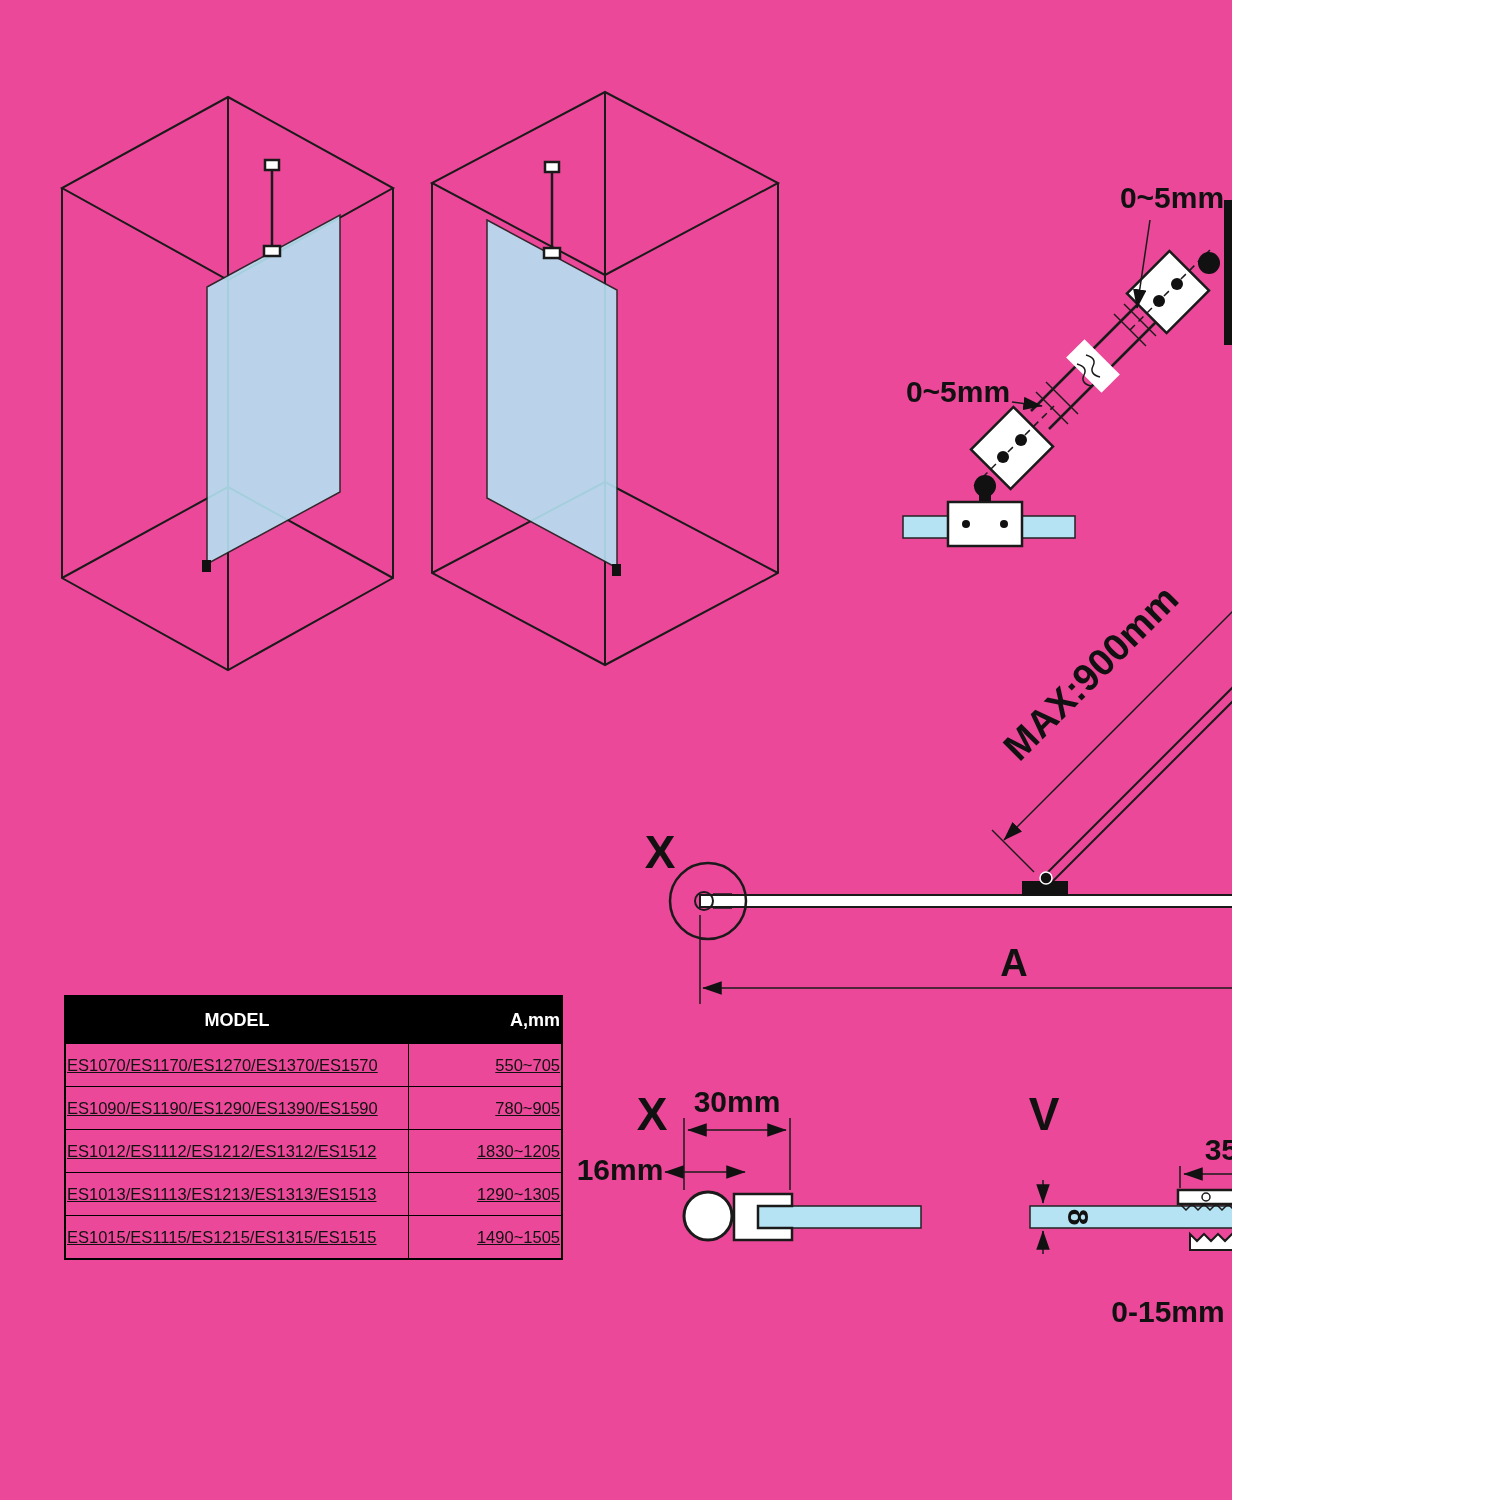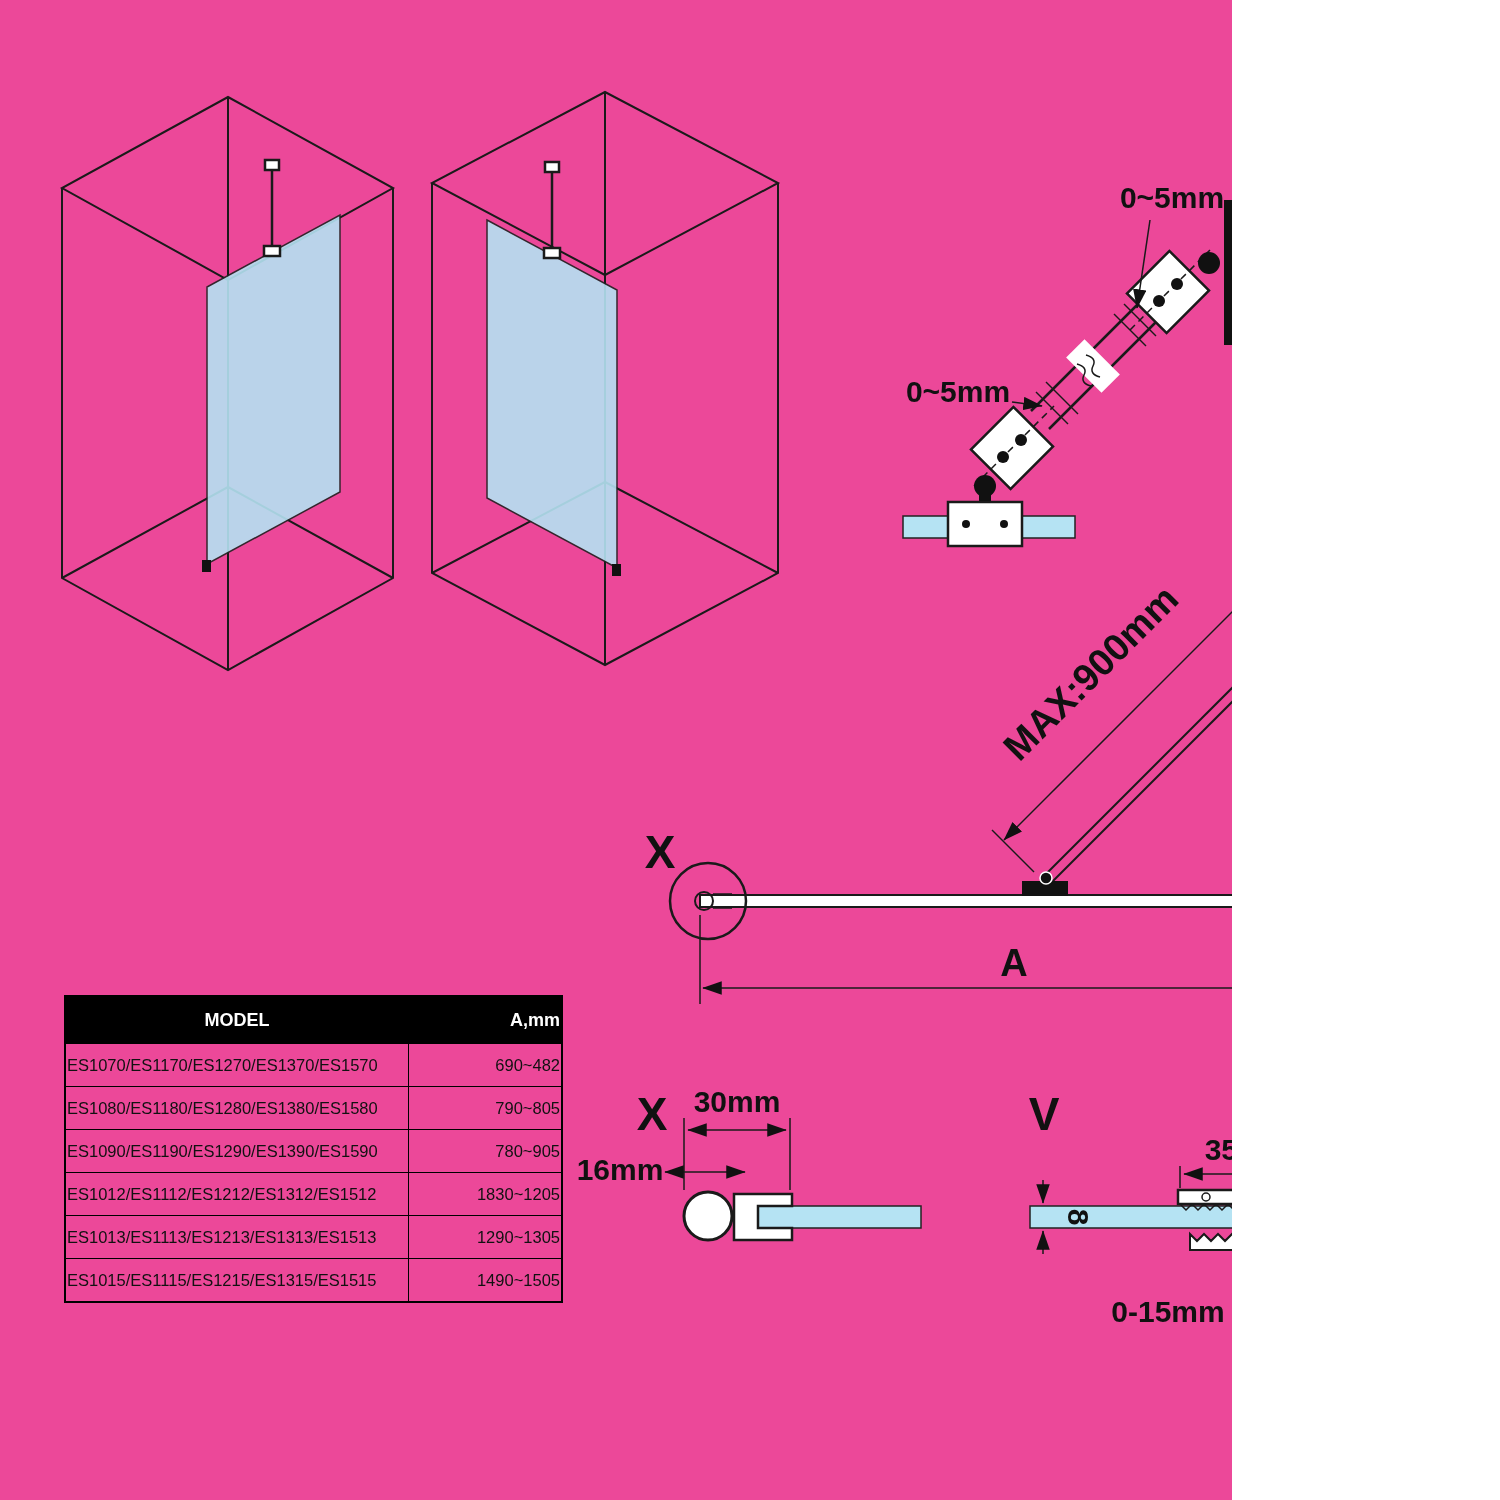--- a/index.html
+++ b/index.html
@@ -12,21 +12,21 @@
   .glass{fill:#b5e3f3;stroke:#222222;stroke-width:1.5;}
   .dot{fill:#111111;stroke:none;}
   .dash{stroke:#1a1a1a;stroke-width:1.5;stroke-dasharray:7 5;fill:none;}
   .dim{font-family:"Liberation Sans",sans-serif;font-size:30px;font-weight:bold;fill:#111;text-anchor:middle;}
   .dimL{font-family:"Liberation Sans",sans-serif;font-size:38px;font-weight:bold;fill:#111;text-anchor:middle;}
   .mark{font-family:"Liberation Sans",sans-serif;font-size:46px;font-weight:bold;fill:#111;text-anchor:middle;}
   .spec-table{position:absolute;left:64px;top:995px;width:492px;border-collapse:collapse;table-layout:fixed;}
   .spec-table th,.spec-table td{border:1.5px solid #000;font-family:"Liberation Sans",sans-serif;}
   .spec-table{border:2.5px solid #000;}
   .spec-table th{background:#000;color:#fff;font-size:18px;font-weight:bold;height:44px;}
-  .spec-table td{font-size:16.5px;color:#111;height:40px;}
+  .spec-table td{font-size:16.5px;color:#111;height:40px;text-decoration:underline;}
   .td-model{width:340px;text-align:left;}
   .td-a{width:150px;text-align:right;}
 </style>
 </head>
 <body>
 
 <div class="canvas">
 
 <svg class="drawing" width="1500" height="1500" viewBox="0 0 1500 1500">
   <defs>
@@ -185,25 +185,21 @@
 <table class="spec-table">
   <thead>
     <tr>
       <th class="td-model" style="text-align:center">MODEL</th>
       <th class="td-a">A,mm</th>
     </tr>
   </thead>
   <tbody>
     <tr>
       <td class="td-model">ES1070/ES1170/ES1270/ES1370/ES1570</td>
-      <td class="td-a">690~482</td>
-    </tr>
-    <tr>
-      <td class="td-model">ES1080/ES1180/ES1280/ES1380/ES1580</td>
-      <td class="td-a">790~805</td>
+      <td class="td-a">550~705</td>
     </tr>
     <tr>
       <td class="td-model">ES1090/ES1190/ES1290/ES1390/ES1590</td>
       <td class="td-a">780~905</td>
     </tr>
     <tr>
       <td class="td-model">ES1012/ES1112/ES1212/ES1312/ES1512</td>
       <td class="td-a">1830~1205</td>
     </tr>
     <tr>

